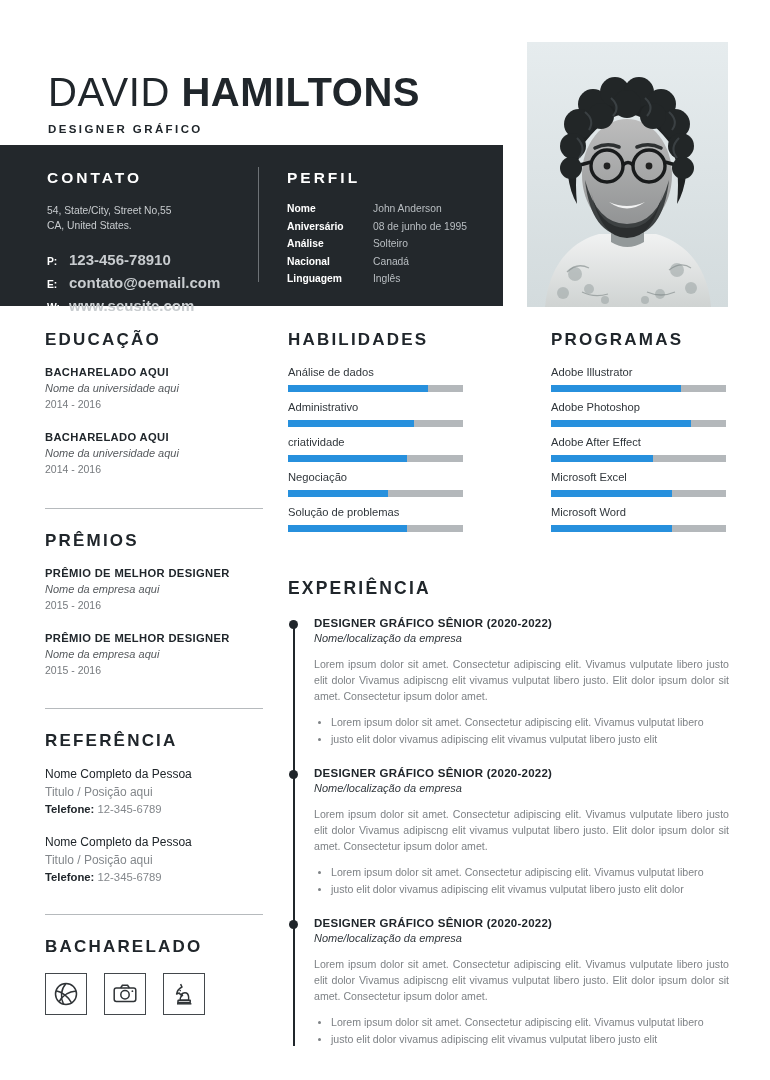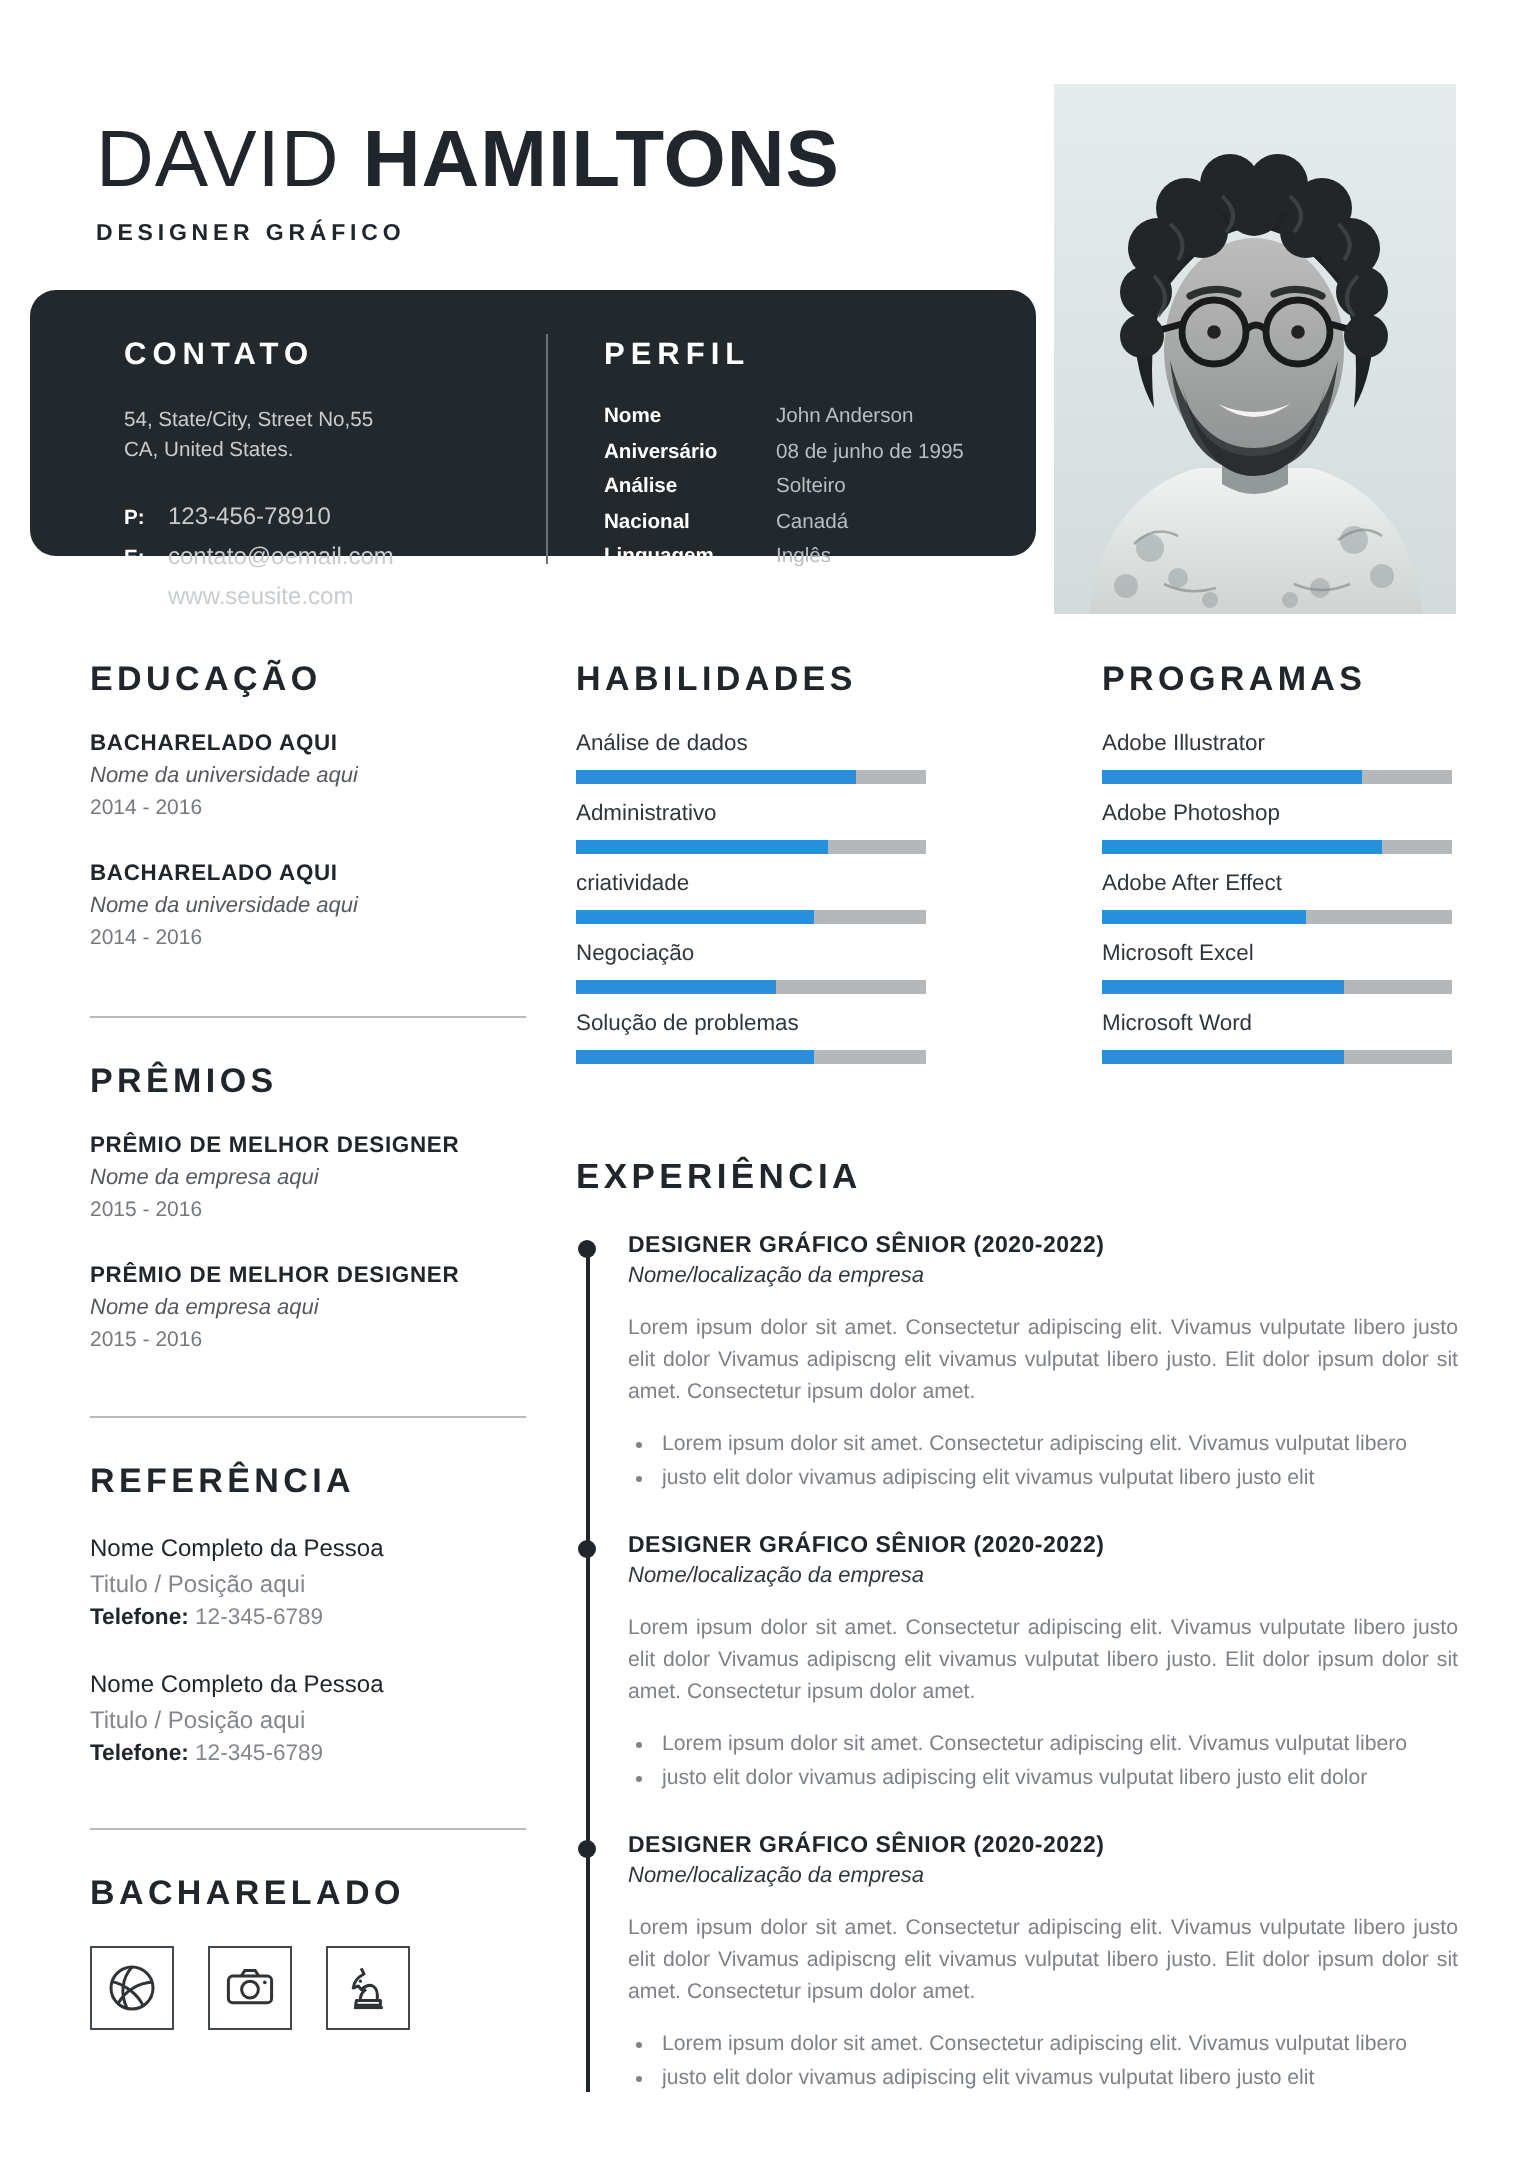--- a/index.html
+++ b/index.html
@@ -5,63 +5,62 @@
   * { box-sizing: border-box; margin: 0; padding: 0; }
   html, body {
     width: 770px; height: 1080px;
     background: #ffffff;
     font-family: "Liberation Sans", sans-serif;
     overflow: hidden;
   }
   .page { position: relative; width: 770px; height: 1080px; background: #fff; }
 
   
-  .header { position: absolute; left: 0; top: 0; width: 770px; height: 145px; }
+  .header { position: absolute; left: 0; top: 12px; width: 770px; height: 145px; }
   .name-block { position: absolute; left: 48px; top: 58px; }
   .name-line { font-size: 40px; letter-spacing: 0.5px; line-height: 44px; color: #20262b; white-space: nowrap; }
   .name-first { font-weight: 300; }
   .name-last { font-weight: 700; }
   .job-title {
     margin-top: 9px; font-size: 11.5px; font-weight: 700;
     letter-spacing: 2.4px; color: #20262b;
   }
 
   
   .photo-frame {
     position: absolute; left: 527px; top: 42px;
     width: 201px; height: 265px;
     background: #dfe6e8; overflow: hidden;
   }
   .photo-frame svg { display: block; width: 100%; height: 100%; }
 
   
   .dark-band {
-    position: absolute; left: 15px; top: 145px;
-    width: 503px; height: 133px;
+    position: absolute; left: 0; top: 145px;
+    width: 503px; height: 161px;
     background: #23282c;
-    border-radius: 13px;
   }
   .dark-col { position: absolute; top: 24px; }
   .col-contato { left: 47px; width: 195px; }
   .col-perfil  { left: 287px; width: 200px; }
   .dark-divider {
     position: absolute; left: 258px; top: 22px;
     width: 1px; height: 115px; background: #6d7276;
   }
   .dark-title {
     font-size: 15.5px; font-weight: 700; letter-spacing: 3px;
     color: #ffffff; margin-bottom: 16px;
   }
   .addr-line { font-size: 10.3px; color: #c8cccf; line-height: 15px; }
   .contact-rows { margin-top: 18px; }
   .contact-row { display: flex; align-items: baseline; margin-bottom: 6px; }
   .contact-key {
     width: 22px; font-size: 10.3px; font-weight: 700; color: #ffffff;
   }
-  .contact-val { font-size: 12px; color: #c8cccf; }
+  .contact-val { font-size: 15px; color: #c8cccf; font-weight: bold; }
 
   .perfil-row { display: flex; align-items: flex-end; margin-bottom: 6.5px; }
   .perfil-key { width: 86px; font-size: 10.3px; font-weight: 700; color: #ffffff; }
   .perfil-val { font-size: 10.3px; color: #b9bec2; }
 
   
   .left-col  { position: absolute; left: 45px;  top: 330px; width: 218px; }
   .mid-col   { position: absolute; left: 288px; top: 330px; width: 175px; }
   .right-col { position: absolute; left: 551px; top: 330px; width: 175px; }
 

